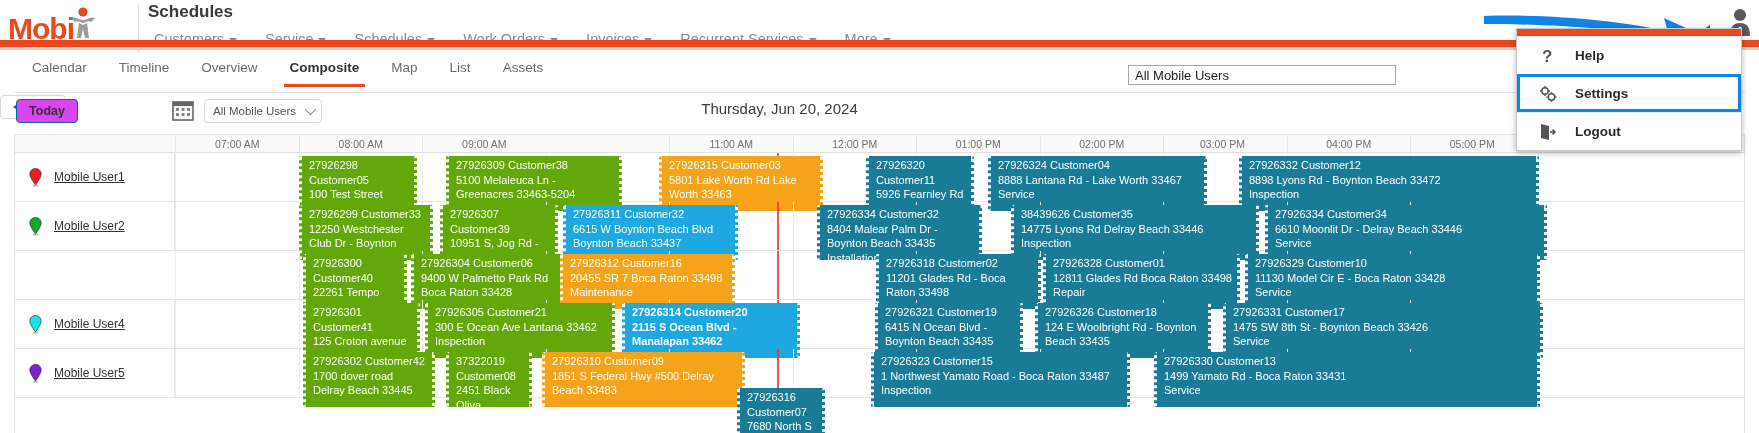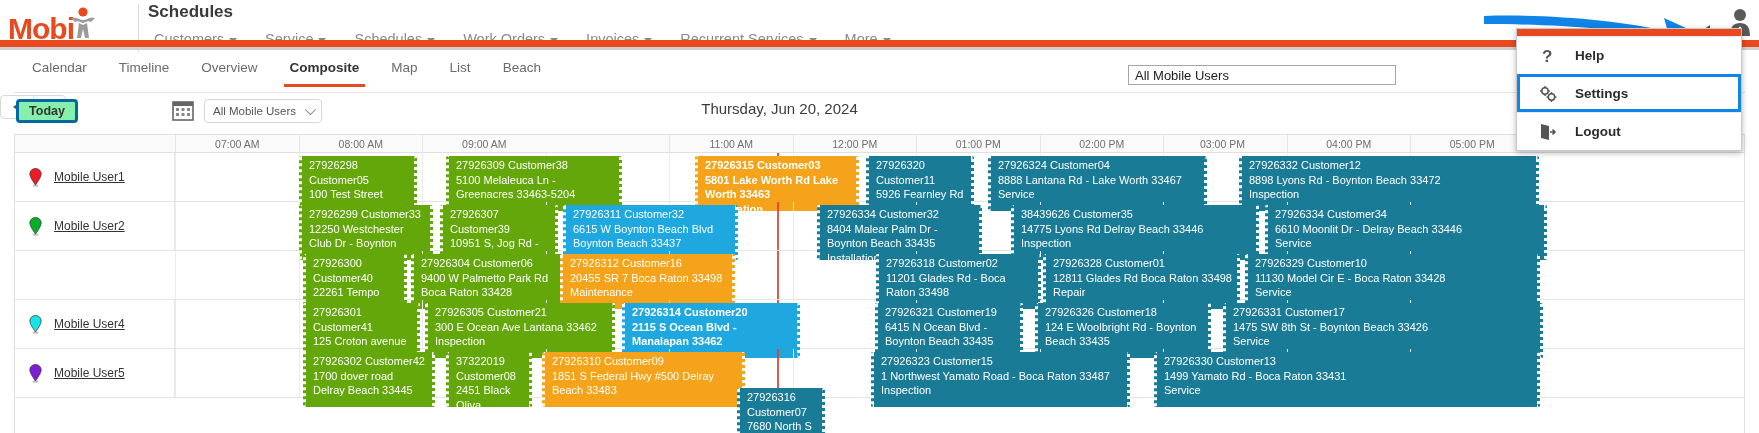--- a/index.html
+++ b/index.html
@@ -41,21 +41,21 @@
   .tab.active{ color:#333; font-weight:bold; }
   .tab.active:after{ content:""; position:absolute; left:10px; right:10px; bottom:-4px; height:3px; background:#e8491f; }
   .tabline{ position:absolute; left:14px; top:40px; width:1731px; height:1px; background:#e2e2e2; }
 
   .hdr-filter{ position:absolute; left:1128px; top:65px; width:268px; height:20px;
                border:1px solid #a6a6a6; background:#fff; font-size:13px; color:#222;
                padding:1px 6px; line-height:17px; }
 
   
   .toolbar{ position:absolute; left:0; top:95px; width:1759px; height:35px; }
-  .btn{ position:absolute; border:3px solid #0369a1; background:#86efac; border-radius:4px;
+  .btn{ position:absolute; border:1px solid #0369a1; background:#d946ef; border-radius:4px;
         font-size:13px; color:#333; display:flex; align-items:center; justify-content:center; cursor:pointer; }
   #btn-today{ left:16px; top:4px; width:62px; height:24px; font-weight:bold; font-size:12.5px; }
   #btn-group{ left:90px; top:4px; width:66px; height:24px; border:1px solid #d8d8d8; border-radius:4px; background:#fff; display:flex; }
   .navbtn{ flex:1; display:flex; align-items:center; justify-content:center; cursor:pointer; }
   .navbtn + .navbtn{ border-left:1px solid #e2e2e2; }
   .tri-l{ width:0;height:0;border-top:5px solid transparent;border-bottom:5px solid transparent;border-right:7px solid #555; }
   .tri-r{ width:0;height:0;border-top:5px solid transparent;border-bottom:5px solid transparent;border-left:7px solid #555; }
   #cal-icon{ position:absolute; left:172px; top:4px; width:22px; height:22px; }
   #user-select{ position:absolute; left:204px; top:4px; width:118px; height:24px; border:1px solid #d8d8d8;
                 border-radius:4px; background:#fff; font-size:11.5px; color:#555; display:flex;
@@ -148,21 +148,21 @@
   </div>
 
   <div class="tabbar">
     <div class="tabs">
       <div class="tab">Calendar</div>
       <div class="tab">Timeline</div>
       <div class="tab">Overview</div>
       <div class="tab active">Composite</div>
       <div class="tab">Map</div>
       <div class="tab">List</div>
-      <div class="tab">Beach</div>
+      <div class="tab">Assets</div>
     </div>
     <div class="tabline"></div>
   </div>
 
   <div class="hdr-filter">All Mobile Users</div>
 
   <div class="toolbar">
     <div class="btn" id="btn-today">Today</div>
     <div id="btn-group">
       <div class="navbtn">
@@ -230,21 +230,21 @@
           <div class="nowline" style="left: 762px;"></div>
           <div class="ev green" style="left: 284px; width: 118px;">
             <div class="w">27926298 Customer05</div>
             <div class="w">100 Test Street Lake Worth 33463</div>
           </div>
           <div class="ev green" style="left: 431px; width: 176px;">
             <div class="w">27926309 Customer38</div>
             <div class="w">5100 Melaleuca Ln - Greenacres 33463-5204</div>
             <div>Maintenance</div>
           </div>
-          <div class="ev orange" style="left: 680px; width: 164px; font-weight: bold;">
+          <div class="ev orange" style="left: 644px; width: 164px;">
             <div class="w">27926315 Customer03</div>
             <div class="w">5801 Lake Worth Rd Lake Worth 33463</div>
             <div>Installation</div>
           </div>
           <div class="ev teal" style="left: 851px; width: 108px;">
             <div class="w">27926320 Customer11</div>
             <div class="w">5926 Fearnley Rd - Lake Worth 33463</div>
           </div>
           <div class="ev teal" style="left: 973px; width: 219px;">
             <div class="w">27926324 Customer04</div>

